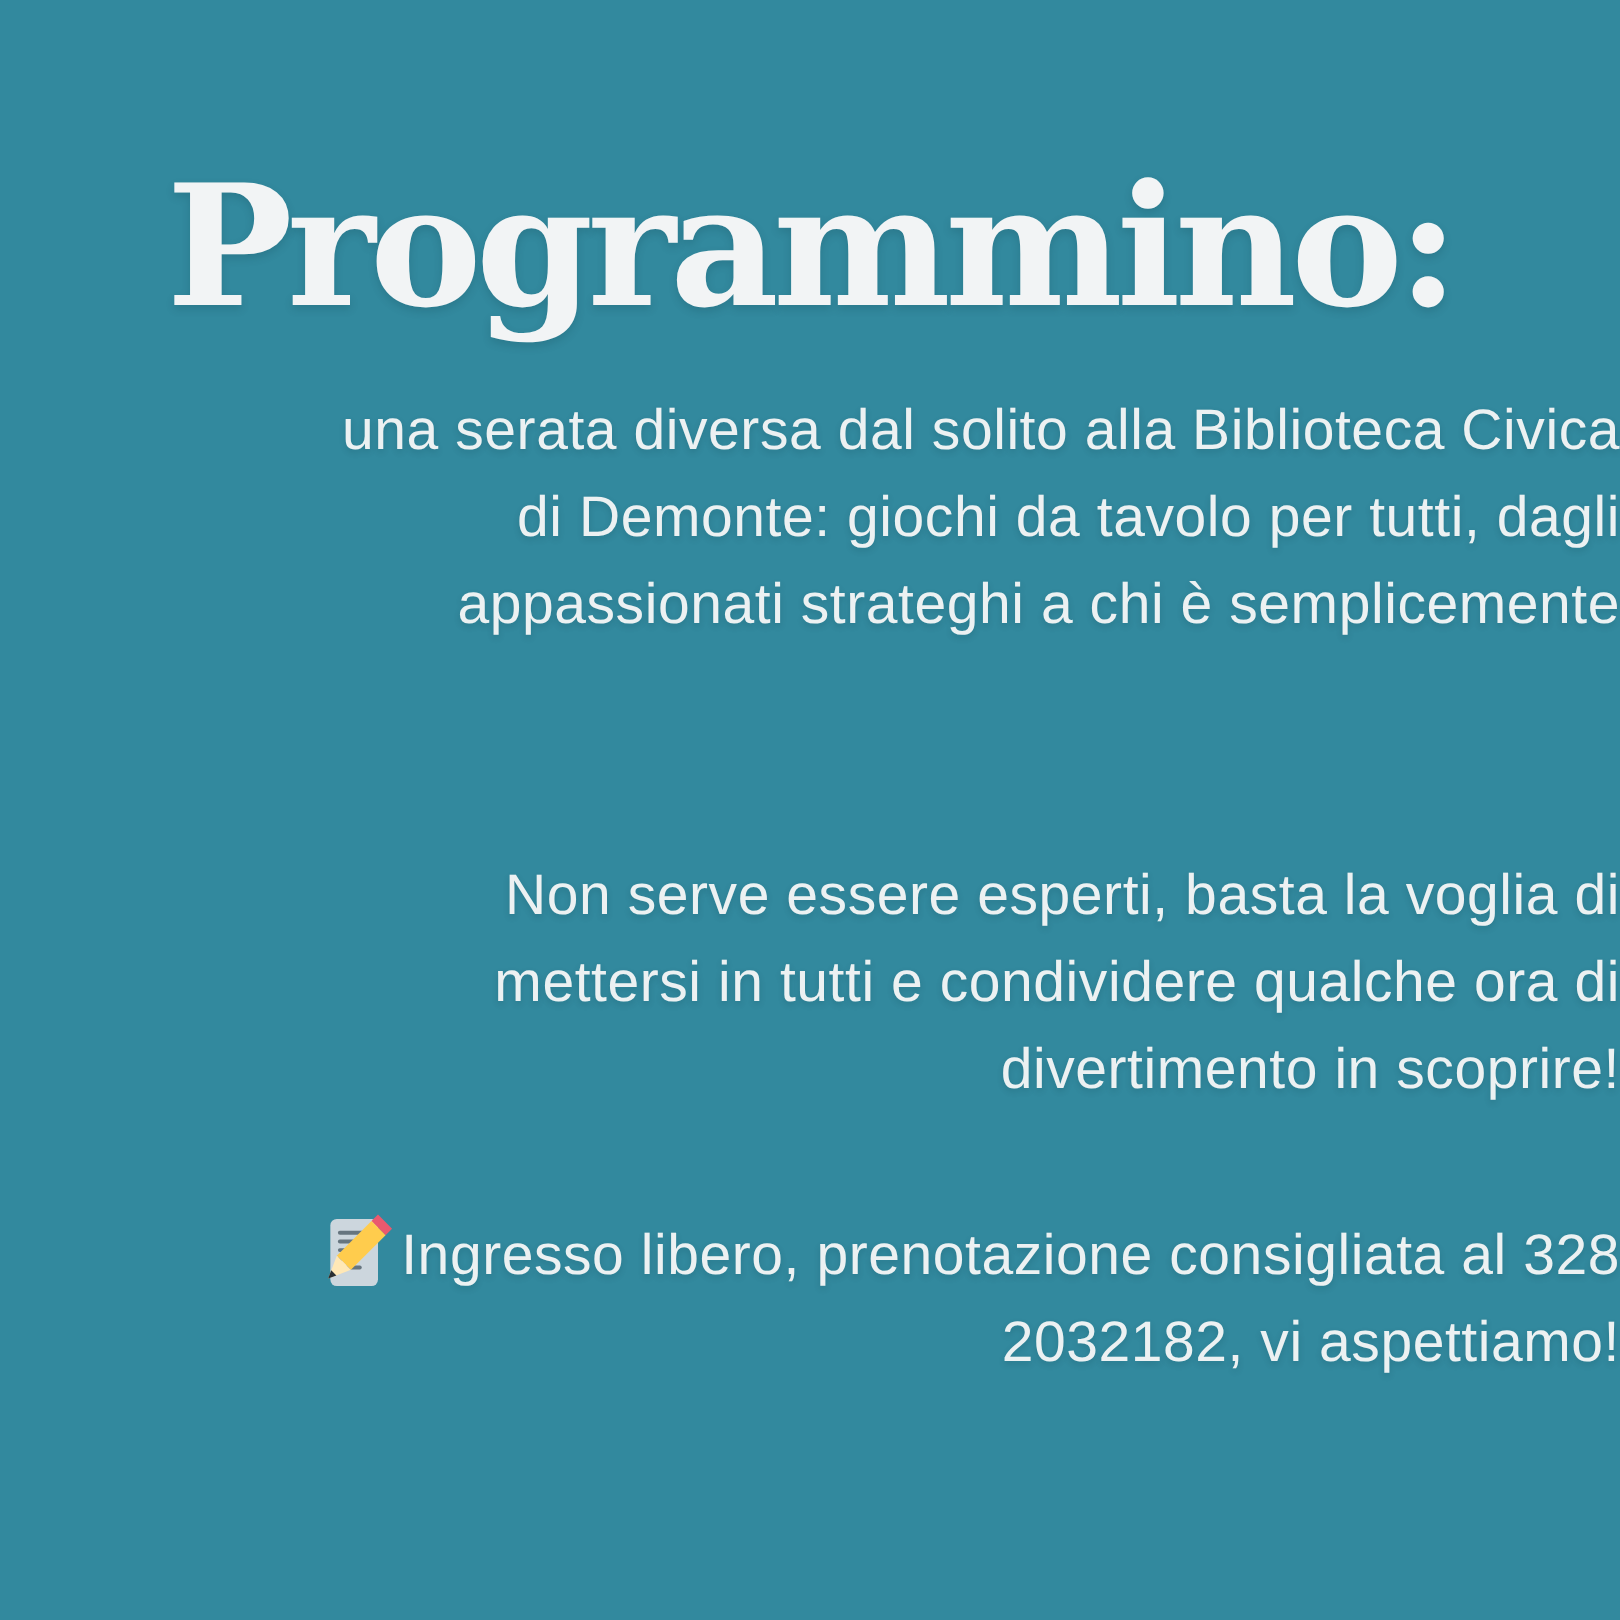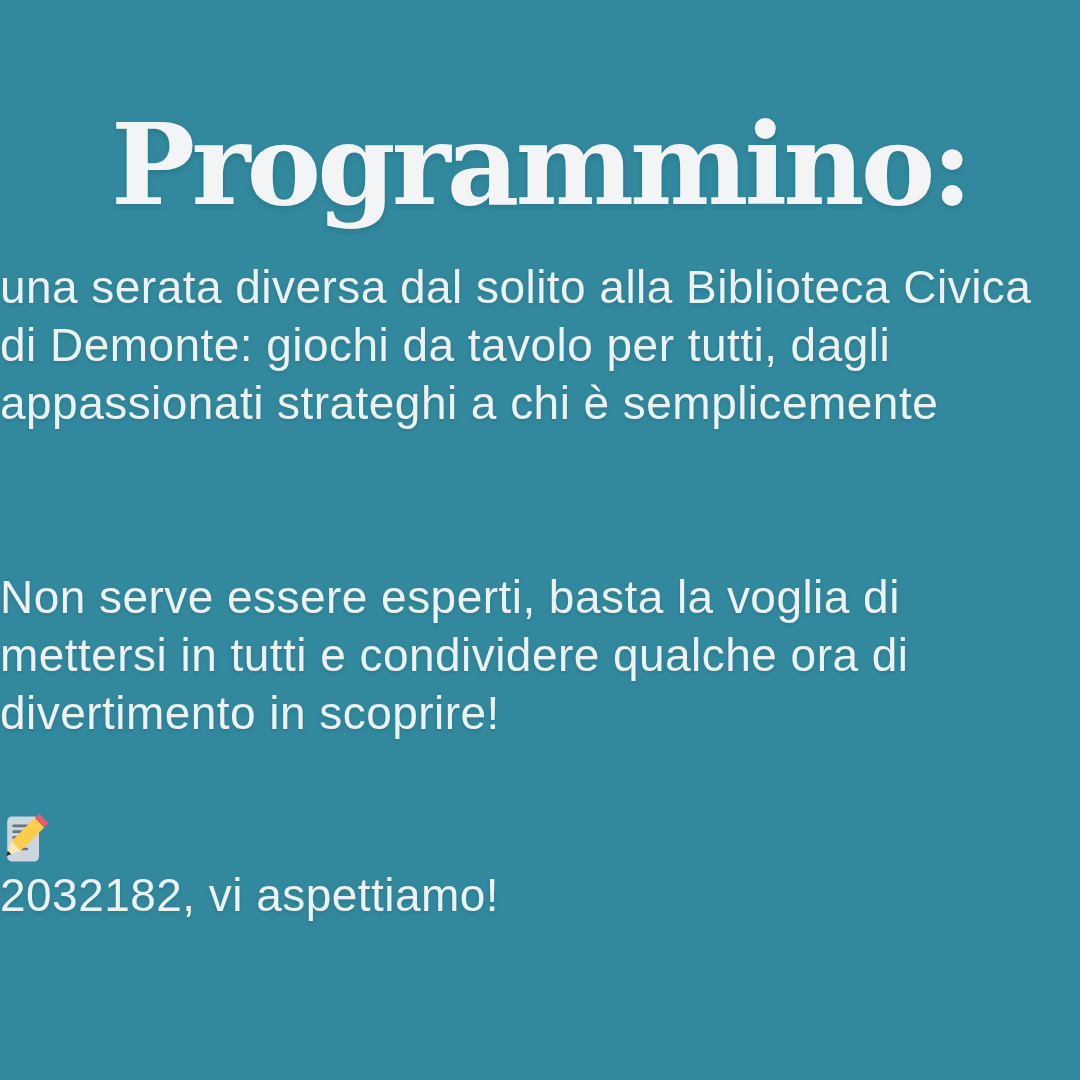--- a/index.html
+++ b/index.html
@@ -29,23 +29,23 @@
     font-size: 112px;
     letter-spacing: -0.035em;
     color: #F2F4F5;
     text-shadow: 0 3px 6px rgba(10, 50, 60, 0.18);
     margin-top: 41px;
   }
   .para {
     position: absolute;
     left: 0;
     right: 0;
-    text-align: left;
+    text-align: right;
     color: #ECF1F2;
-    font-size: 46px;
+    font-size: 38px;
     font-weight: 300;
     line-height: 58px;
     letter-spacing: 0.01em;
     text-shadow: 0 2px 4px rgba(10, 50, 60, 0.18);
   }
   .para-1 { top: 258px; }
   .para-2 { top: 568px; }
   .para-3 { top: 808px; }
   .line { white-space: nowrap; }
   .memo-icon {
@@ -83,18 +83,18 @@
           <rect x="8.5" y="8" width="13" height="1.8" rx="0.9" fill="#66757F"></rect>
           <rect x="8.5" y="12" width="11" height="1.8" rx="0.9" fill="#66757F"></rect>
           <rect x="8.5" y="16" width="12" height="1.8" rx="0.9" fill="#66757F"></rect>
           <rect x="8.5" y="20" width="9" height="1.8" rx="0.9" fill="#66757F"></rect>
           <rect x="8.5" y="24" width="11" height="1.8" rx="0.9" fill="#66757F"></rect>
           <polygon points="27,0.5 33.5,7 30.5,10 24,3.5" fill="#EA596E"></polygon>
           <polygon points="24,3.5 30.5,10 14.5,26 8,19.5" fill="#FFCC4D"></polygon>
           <polygon points="8,19.5 14.5,26 4,30" fill="#FFE8B6"></polygon>
           <polygon points="4,30 7.8,28.6 5.4,26.2" fill="#292F33"></polygon>
         </svg>
-      </span>
+      </span><span>Ingresso libero, prenotazione consigliata al 328</span>
     </div>
     <div class="line">2032182, vi aspettiamo!</div>
   </div>
 
 </div>
 
 </body></html>

